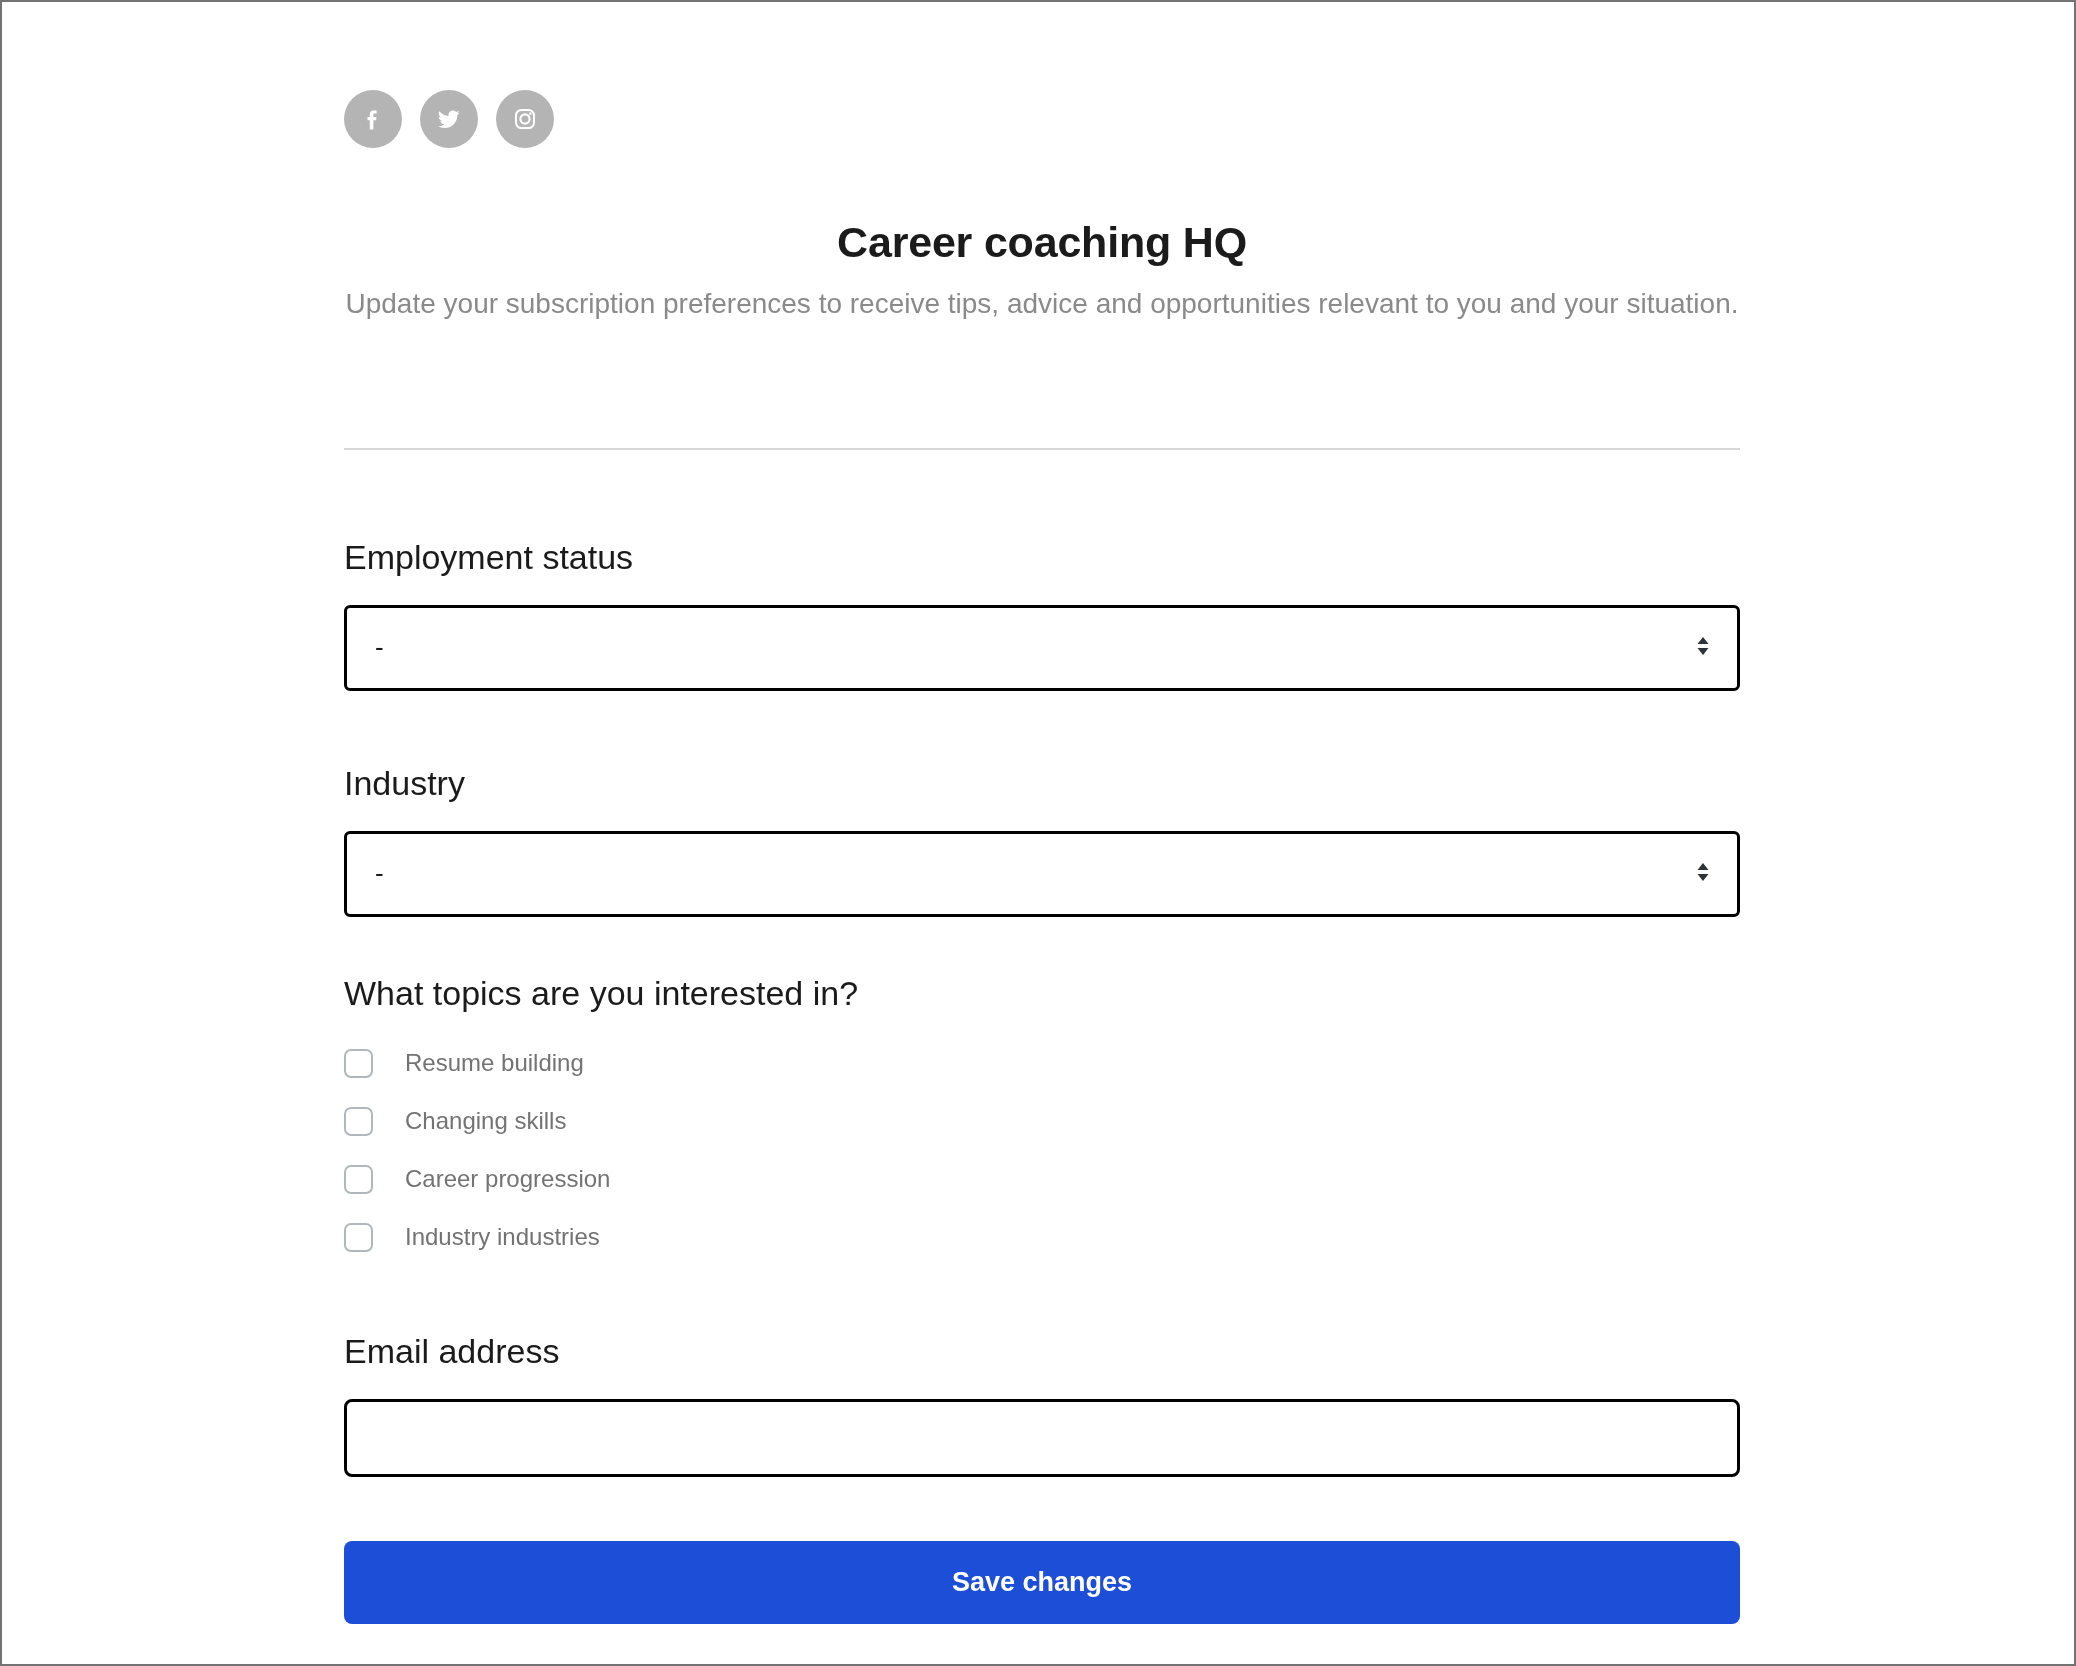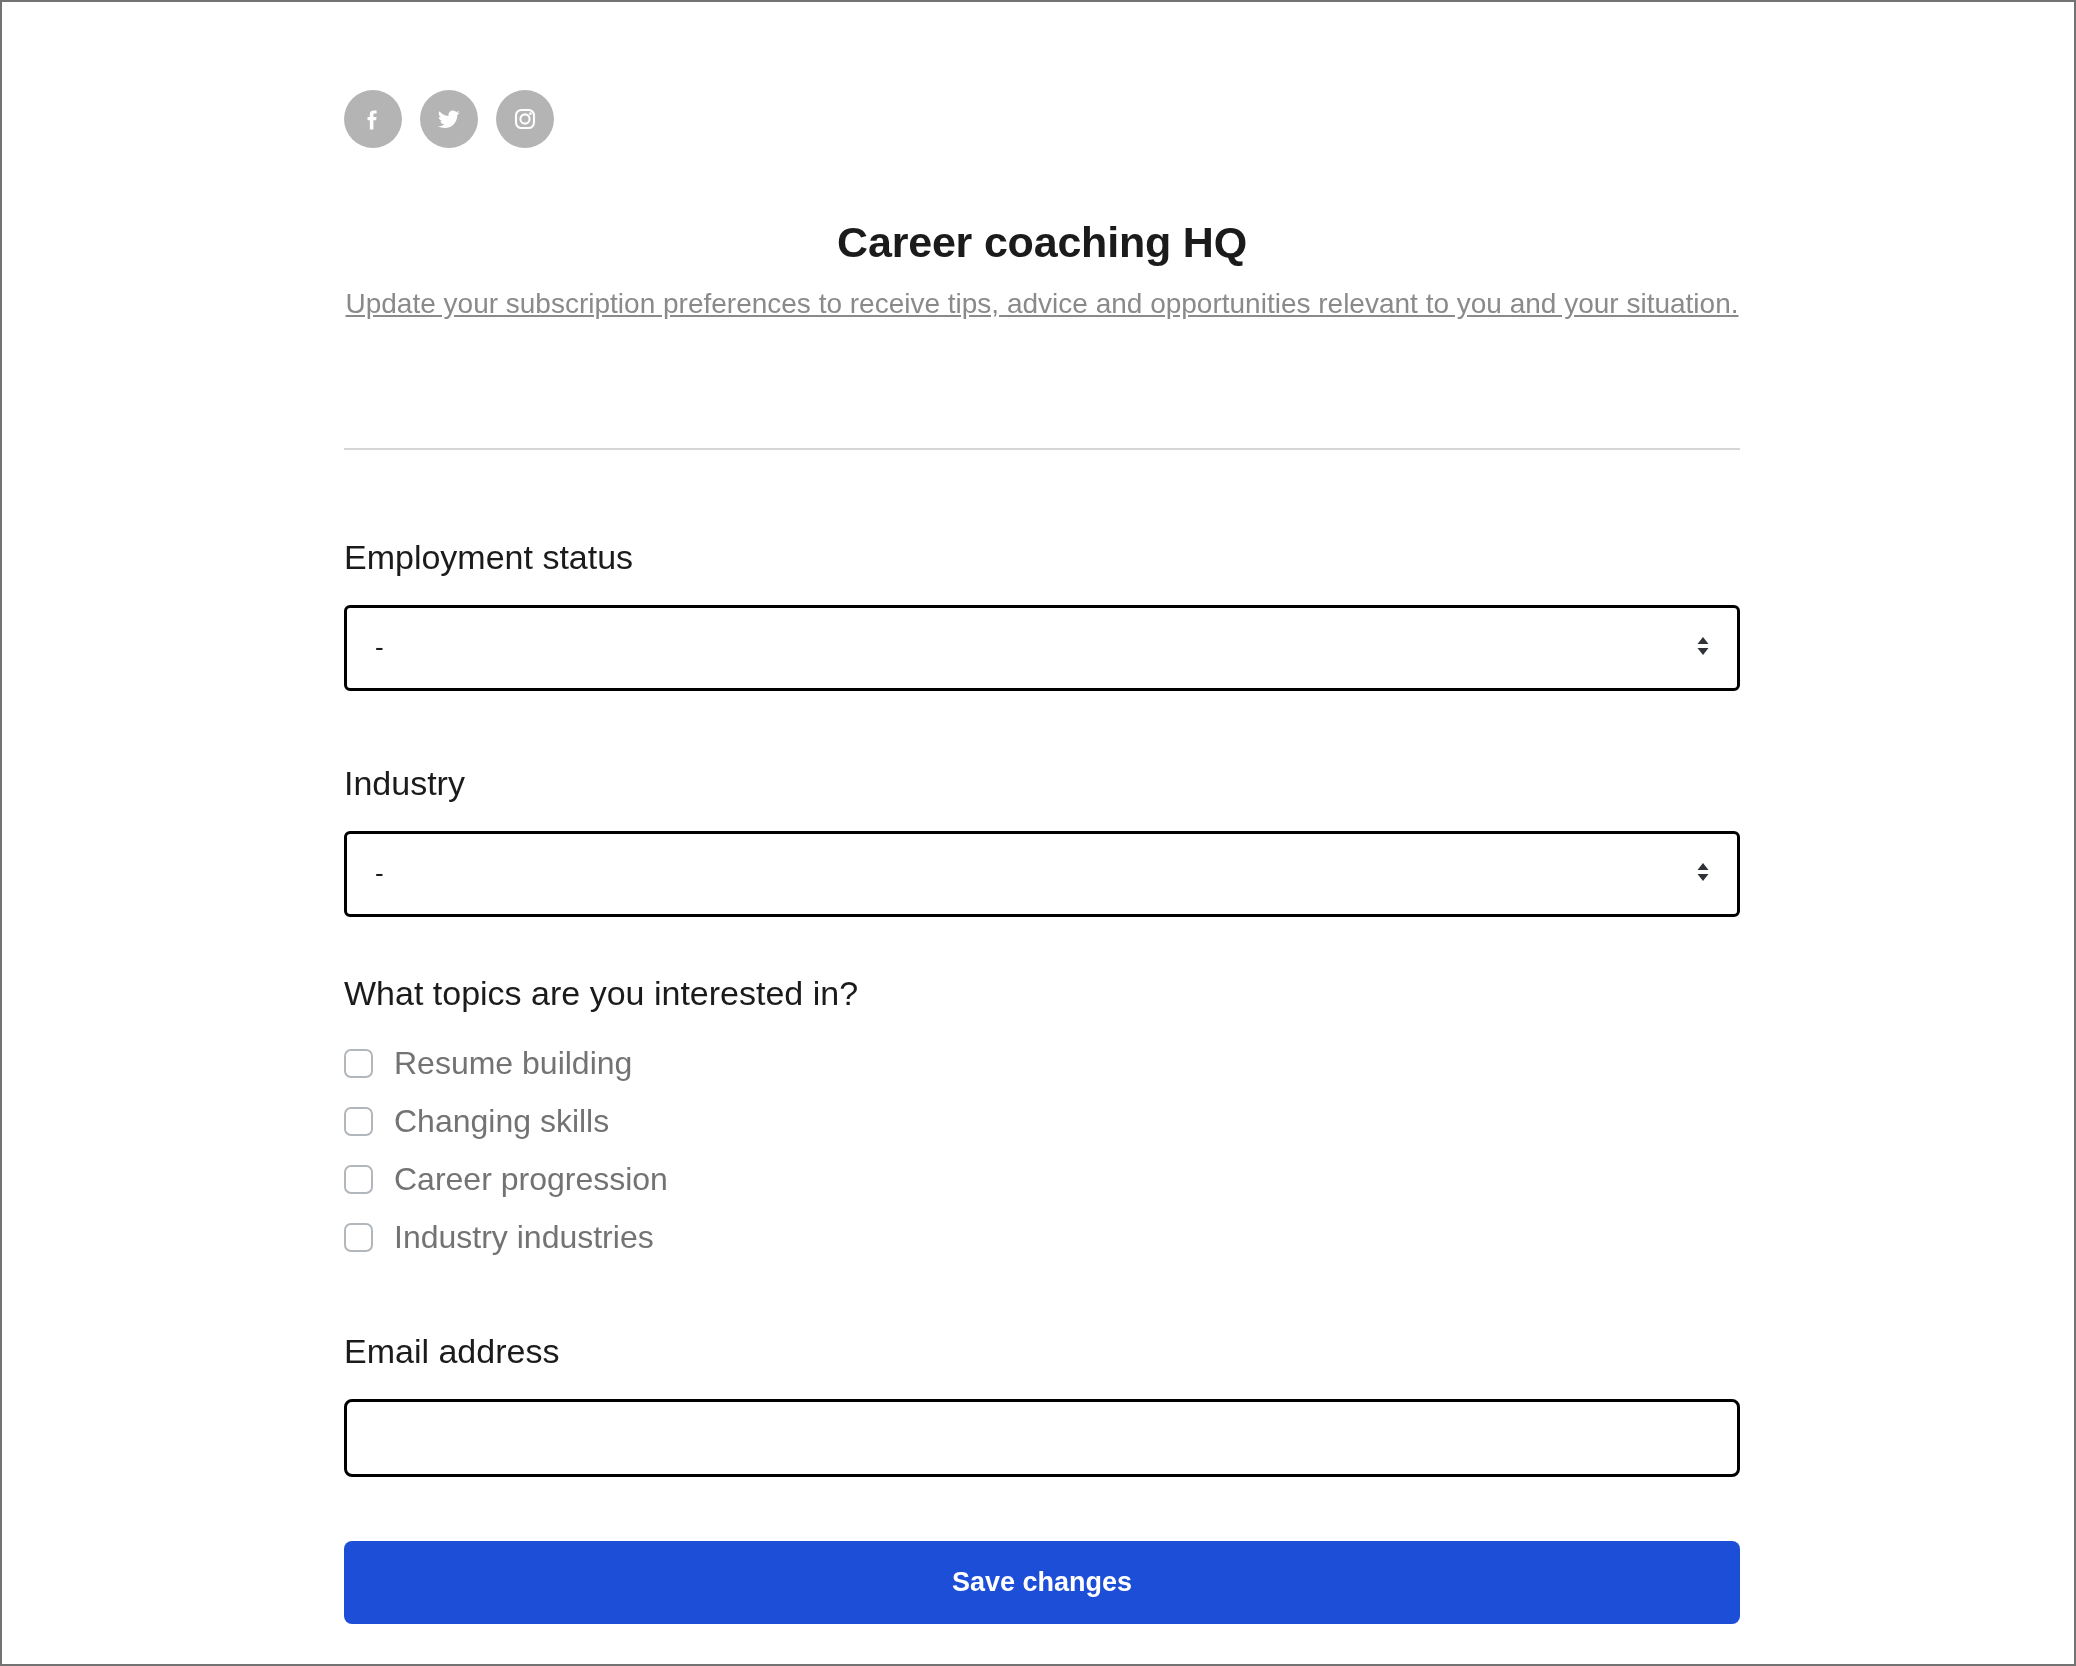--- a/index.html
+++ b/index.html
@@ -64,21 +64,20 @@
   .page-subtitle {
     position: absolute;
     left: 0;
     top: 283px;
     width: 100%;
     text-align: center;
     font-size: 28px;
     color: #8a8a8a;
     line-height: 1.34;
     font-weight: 400;
-    text-decoration: underline;
   }
 
   .divider {
     position: absolute;
     left: 0;
     top: 446px;
     width: 1396px;
     height: 2px;
     background: #d6d6d6;
   }
@@ -141,22 +140,22 @@
   .checkbox-box {
     width: 29px;
     height: 29px;
     box-sizing: border-box;
     border: 2px solid #b2b7bc;
     border-radius: 7px;
     background: #ffffff;
     flex: 0 0 auto;
   }
   .checkbox-label {
-    margin-left: 21px;
-    font-size: 32px;
+    margin-left: 32px;
+    font-size: 24px;
     color: #737373;
     line-height: 1;
   }
 
   
   .email-label { margin-bottom: 0; }
   .text-input {
     box-sizing: border-box;
     width: 100%;
     height: 78px;

